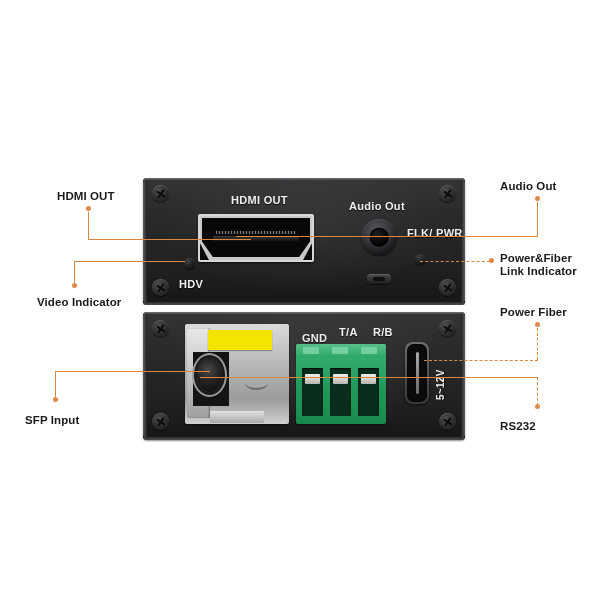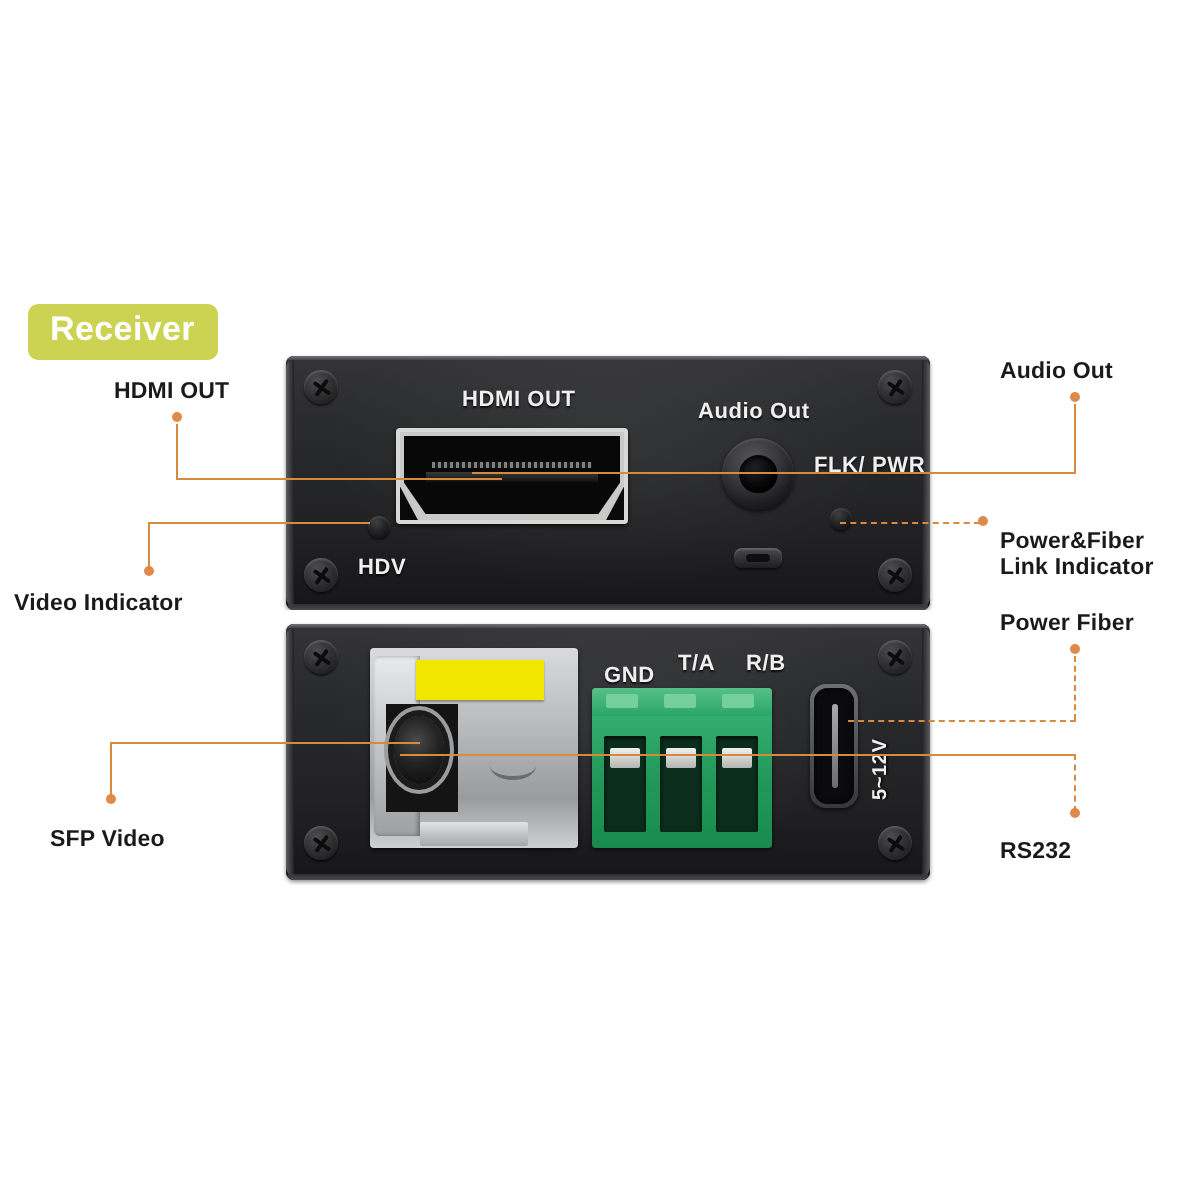--- a/index.html
+++ b/index.html
@@ -274,21 +274,20 @@
   
   .gap{
     position:absolute;background:#ffffff;
   }
 </style>
 </head>
 <body>
 
 <div id="stage">
 
-  <div class="badge">Receiver</div>
 
   <div class="panel" style="left:143px;top:178px;width:322px;height:127px;">
     <div class="face"></div>
     <div class="side-l"></div>
     <div class="side-r"></div>
     <div class="lip-top"></div>
     <div class="lip-bottom"></div>
 
     <div class="screw" style="left:9px;top:7px;"></div>
     <div class="screw" style="right:9px;top:7px;"></div>
@@ -376,36 +375,36 @@
     </div>
 
     <div class="silk sm vert" style="left:292px;top:88px;">5~12V</div>
   </div>
 
   <div class="callout l" style="left:57px;top:190px;">HDMI OUT</div>
   <div class="dot" style="left:86px;top:206px;"></div>
   <div class="line lv" style="left:88px;top:212px;height:27px;"></div>
   <div class="line lh" style="left:88px;top:239px;width:163px;"></div>
 
-  <div class="callout l" style="left:7px;top:296px;">Video Indicator</div>
+  <div class="callout l" style="left:37px;top:296px;">Video Indicator</div>
   <div class="dot" style="left:72px;top:283px;"></div>
   <div class="line lv" style="left:74px;top:261px;height:24px;"></div>
   <div class="line lh" style="left:74px;top:261px;width:111px;"></div>
 
-  <div class="callout l" style="left:25px;top:414px;">SFP Video</div>
+  <div class="callout l" style="left:25px;top:414px;">SFP Input</div>
   <div class="dot" style="left:53px;top:397px;"></div>
   <div class="line lv" style="left:55px;top:371px;height:28px;"></div>
   <div class="line lh" style="left:55px;top:371px;width:155px;"></div>
 
   <div class="callout r" style="left:500px;top:180px;">Audio Out</div>
   <div class="dot" style="left:535px;top:196px;"></div>
   <div class="line lv" style="left:537px;top:202px;height:34px;"></div>
   <div class="line lh" style="left:236px;top:236px;width:302px;"></div>
 
-  <div class="callout r" style="left:500px;top:252px;margin-top:13px;">Power&amp;Fiber
+  <div class="callout r" style="left:500px;top:252px;">Power&amp;Fiber
 Link Indicator</div>
   <div class="dot" style="left:489px;top:258px;"></div>
   <div class="dash-h" style="left:420px;top:261px;width:70px;"></div>
 
   <div class="callout r" style="left:500px;top:306px;">Power Fiber</div>
   <div class="dot" style="left:535px;top:322px;"></div>
   <div class="dash-v" style="left:537px;top:328px;height:32px;"></div>
   <div class="dash-h" style="left:424px;top:360px;width:114px;"></div>
 
   <div class="callout r" style="left:500px;top:420px;">RS232</div>

